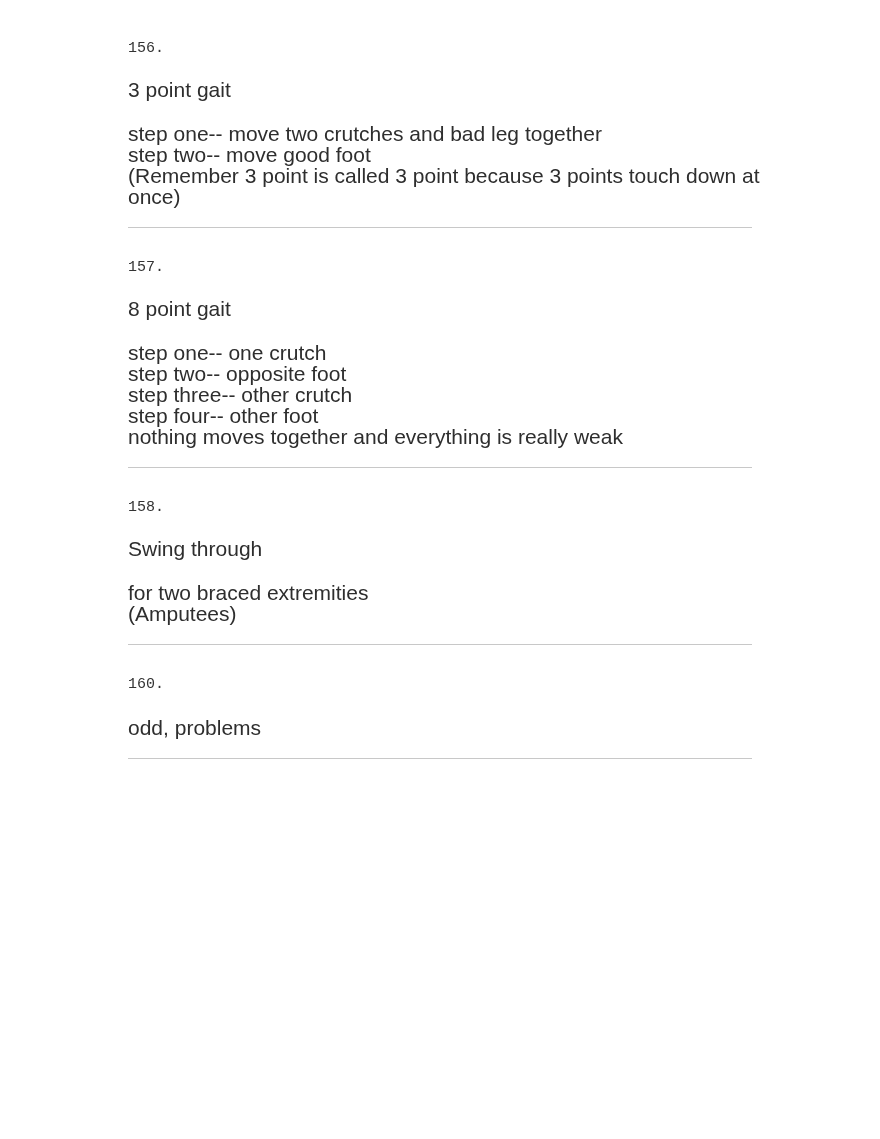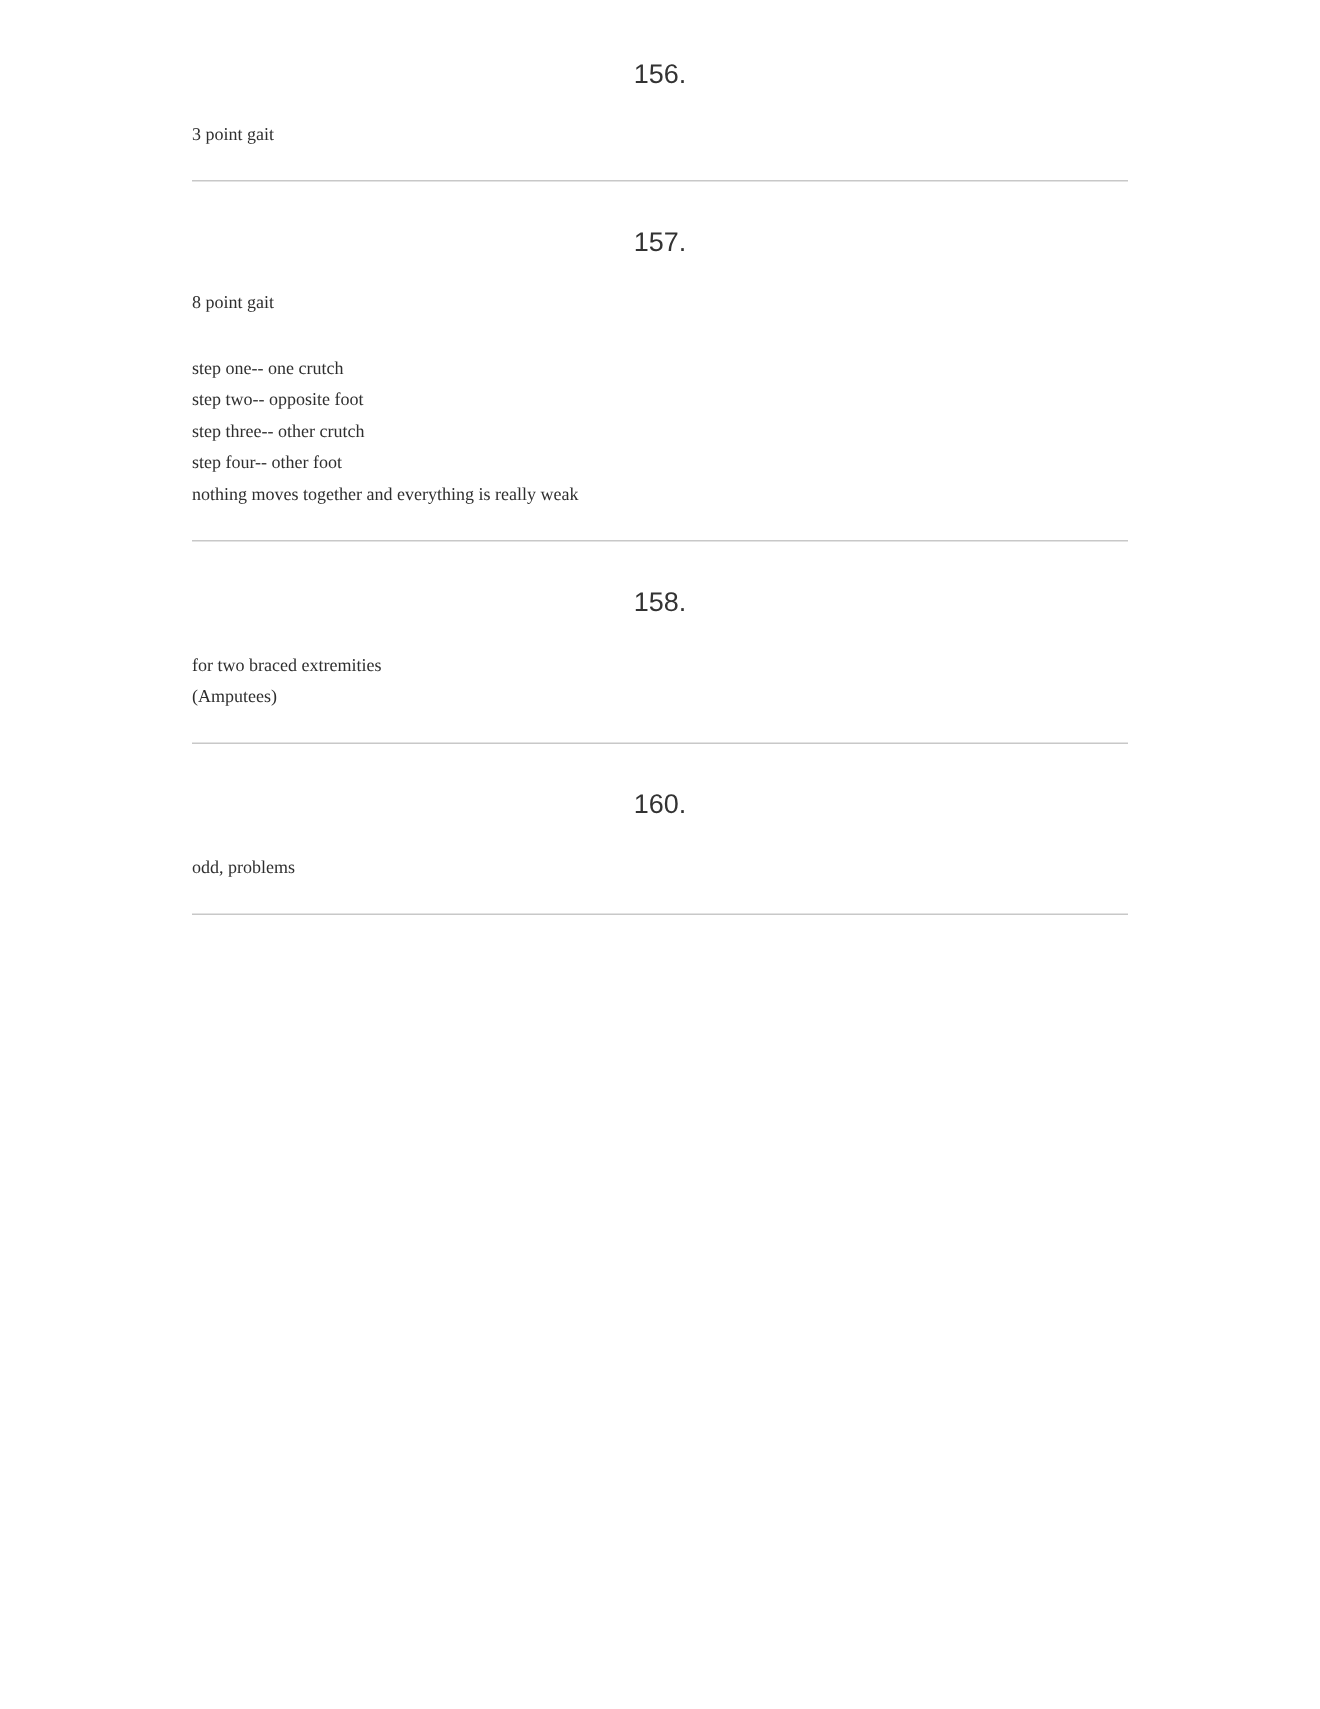--- a/index.html
+++ b/index.html
@@ -15,29 +15,28 @@
   .page {
     width: 880px;
     min-height: 1139px;
     background: var(--bg);
     padding: 40px 128px 20px 128px;
   }
   .card + .card {
     padding-top: 31px;
   }
   .card-number {
-    font-family: Liberation Sans, sans-serif;
-    font-size: 18px;
+    font-family: Liberation Mono, monospace;
+    font-size: 15px;
     line-height: 18px;
     color: var(--num);
-    text-align: center;
   }
   .card-front, .card-back {
-    font-family: Liberation Serif, serif;
-    font-size: 12px;
+    font-family: Liberation Sans, sans-serif;
+    font-size: 21px;
     line-height: 21px;
     color: var(--text);
     white-space: pre;
   }
   .card-front { margin-top: 21px; }
   .card-back  { margin-top: 23px; }
   hr.divider {
     border: none;
     border-top: 1px solid var(--divider);
     margin: 20px 0 0 0;
@@ -45,36 +44,41 @@
   }
 </style>
 </head>
 <body>
 
 <div class="page">
 
   <section class="card">
     <div class="card-number">156.</div>
     <div class="card-front">3 point gait</div>
+    <div class="card-back">step one-- move two crutches and bad leg together
+step two-- move good foot
+(Remember 3 point is called 3 point because 3 points touch down at
+once)</div>
     <hr class="divider">
   </section>
 
   <section class="card">
     <div class="card-number">157.</div>
     <div class="card-front">8 point gait</div>
     <div class="card-back">step one-- one crutch
 step two-- opposite foot
 step three-- other crutch
 step four-- other foot
 nothing moves together and everything is really weak</div>
     <hr class="divider">
   </section>
 
   <section class="card">
     <div class="card-number">158.</div>
+    <div class="card-front">Swing through</div>
     <div class="card-back">for two braced extremities
 (Amputees)</div>
     <hr class="divider">
   </section>
 
 
   <section class="card">
     <div class="card-number">160.</div>
     <div class="card-back">odd, problems</div>
     <hr class="divider">

